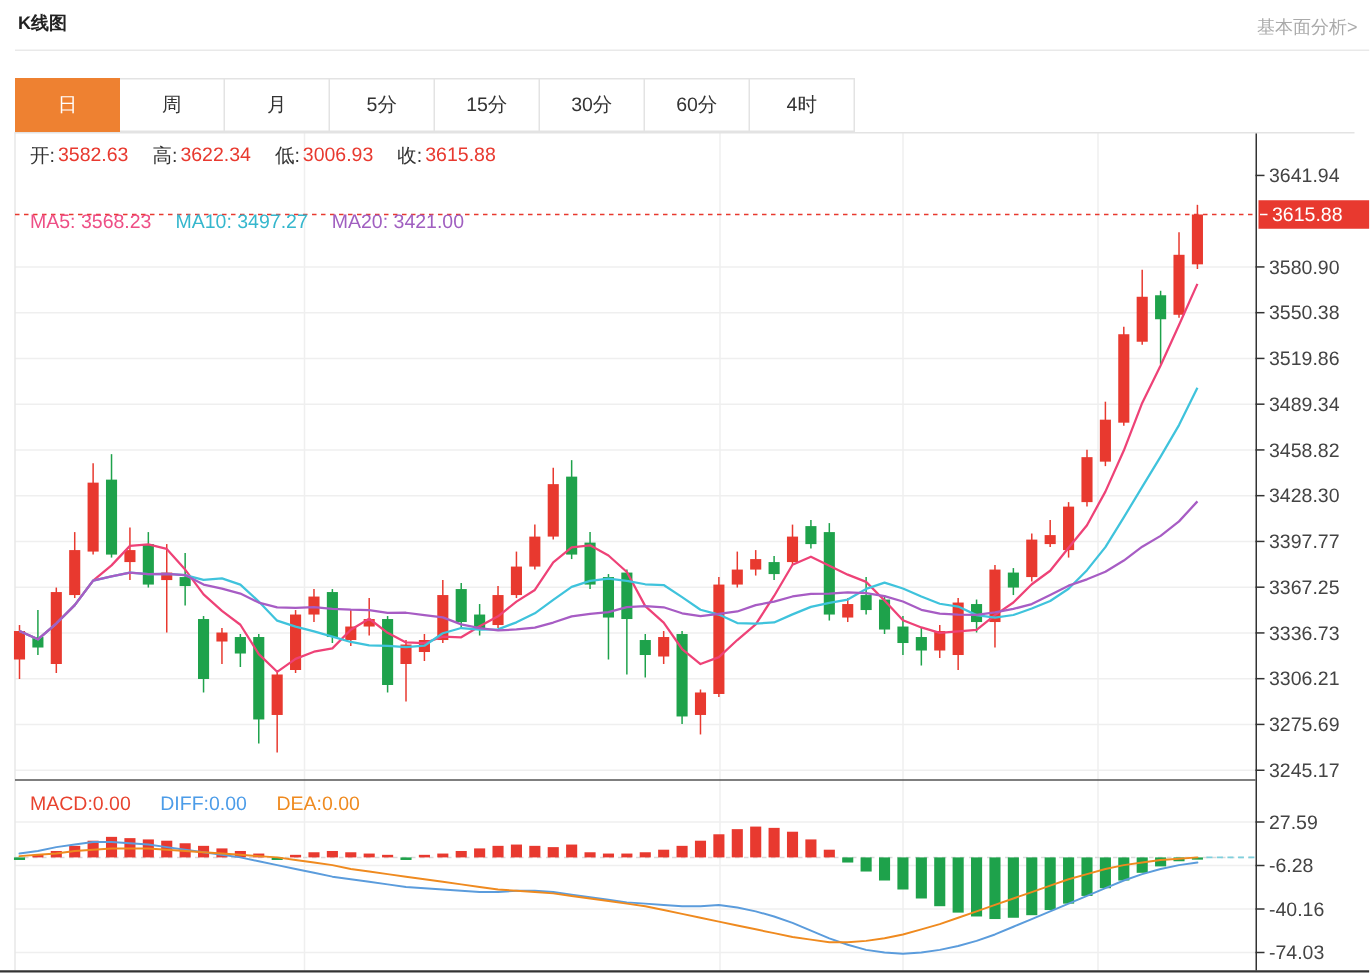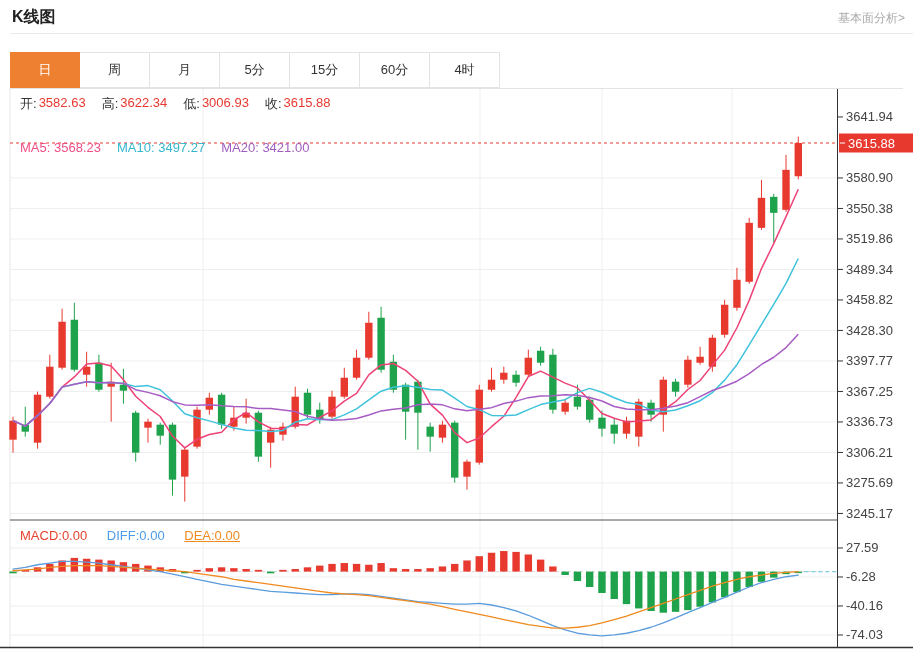--- a/index.html
+++ b/index.html
@@ -1,40 +1,40 @@
 <!DOCTYPE html>
 <html><head>
 <meta charset="utf-8">
 <style>
   html,body{margin:0;padding:0;background:#ffffff;}
   body{width:913px;height:649px;position:relative;overflow:hidden;
        font-family:"Liberation Sans","DejaVu Sans",sans-serif;-webkit-font-smoothing:antialiased;}
   .abs{position:absolute;}
   
-  #hdr-title{left:12px;top:7px;font-size:16px;font-weight:bold;color:#222;}
+  #hdr-title{left:12px;top:7px;font-size:12px;font-weight:bold;color:#222;}
   #hdr-link{right:8px;top:10px;font-size:12px;color:#aaaaaa;cursor:pointer;}
   #hdr-divider{left:10px;right:0;top:33px;height:0;border-bottom:1px solid #e9e9e9;}
   
   #tabbar{left:10px;top:52px;width:893px;height:36px;display:flex;align-items:stretch;
           border-bottom:1px solid #e3e3e3;}
   .tab{width:70px;box-sizing:border-box;border:1px solid #e3e3e3;border-left:none;
        display:flex;align-items:center;justify-content:center;
        font-size:13px;color:#333;cursor:pointer;background:#fff;}
   .tab:first-child{border-left:1px solid #e3e3e3;}
   .tab.active{background:#ee8131;border-color:#ee8131;color:#ffffff;}
   
   .legend-row{display:flex;gap:16px;font-size:13px;white-space:nowrap;}
   #ohlc-row{left:20px;top:95px;}
   #ohlc-row .lab{color:#333;}
   #ohlc-row .val{color:#e8392f;margin-left:2px;}
   #ma-row{left:20px;top:112px;margin-top:28px;}
   .seg{display:flex;}
   .ma5{color:#ee4f86;} .ma10{color:#35b7cd;text-align:center;} .ma20{color:#a05fc0;align-items:flex-end;}
   #macd-row{left:20px;top:528px;font-size:13px;}
-  .macd-l{color:#e8432f;} .diff-l{color:#4c9ce8;margin-left:16px;} .dea-l{color:#ef8a1f;margin-left:16px;text-decoration:underline;}
+  .macd-l{color:#e8432f;} .diff-l{color:#4c9ce8;margin-left:16px;} .dea-l{color:#ef8a1f;margin-left:16px;}
   #chart-host{left:0;top:0;width:913px;height:503px;text-decoration:underline;}
   svg text{font-family:"Liberation Sans","DejaVu Sans",sans-serif;}
 </style>
 </head>
 <body>
 
 <div class="abs" id="hdr-title">K线图</div>
 <div class="abs" id="hdr-link">基本面分析&gt;</div>
 <div class="abs" id="hdr-divider"></div>
 
@@ -304,20 +304,21 @@
       <line x1="840" y1="143" x2="845" y2="143" stroke="#fff" stroke-width="1"></line>
       <text x="848" y="147.5" fill="#ffffff" font-size="13" text-anchor="start">3615.88</text>
     </svg></div>
 
 <div class="abs" id="tabbar">
   <div class="tab active">日</div>
   <div class="tab">周</div>
   <div class="tab">月</div>
   <div class="tab">5分</div>
   <div class="tab">15分</div>
+  <div class="tab">30分</div>
   <div class="tab">60分</div>
   <div class="tab">4时</div>
 </div>
 
 <div class="abs legend-row" id="ohlc-row">
   <span class="seg">
       <span class="lab">开:</span>
       <span class="val">3582.63</span>
     </span>
   <span class="seg">

